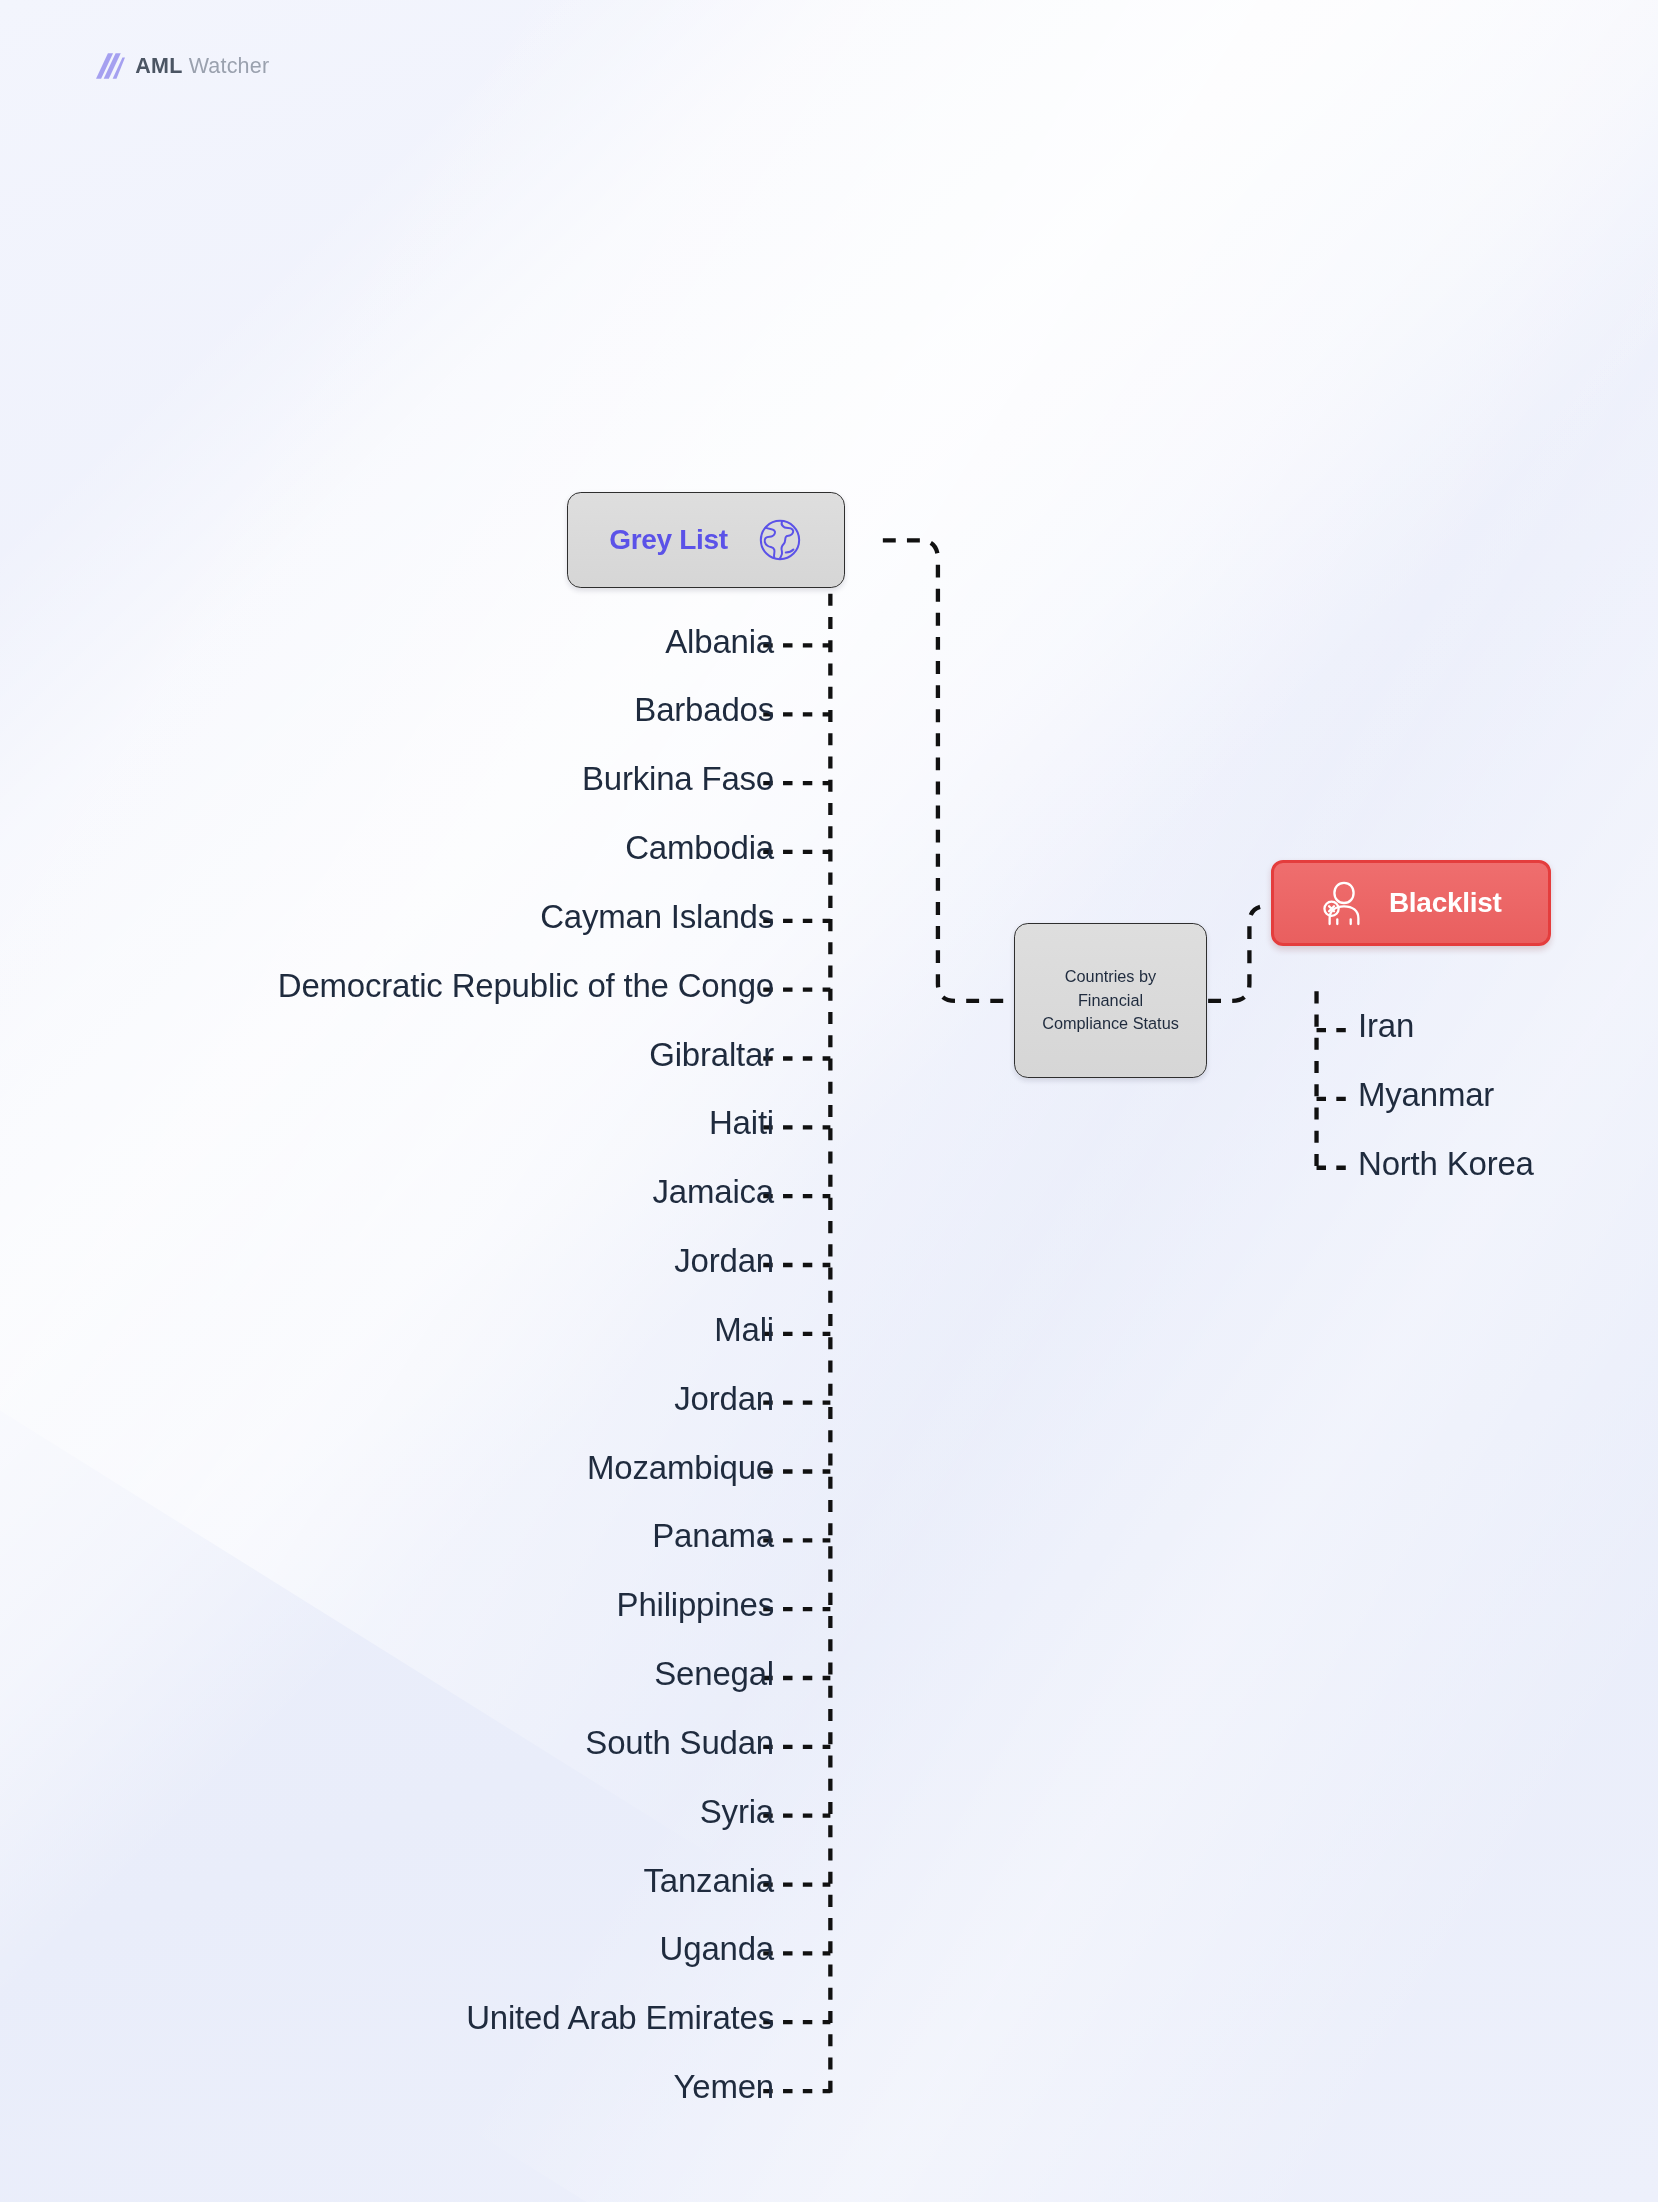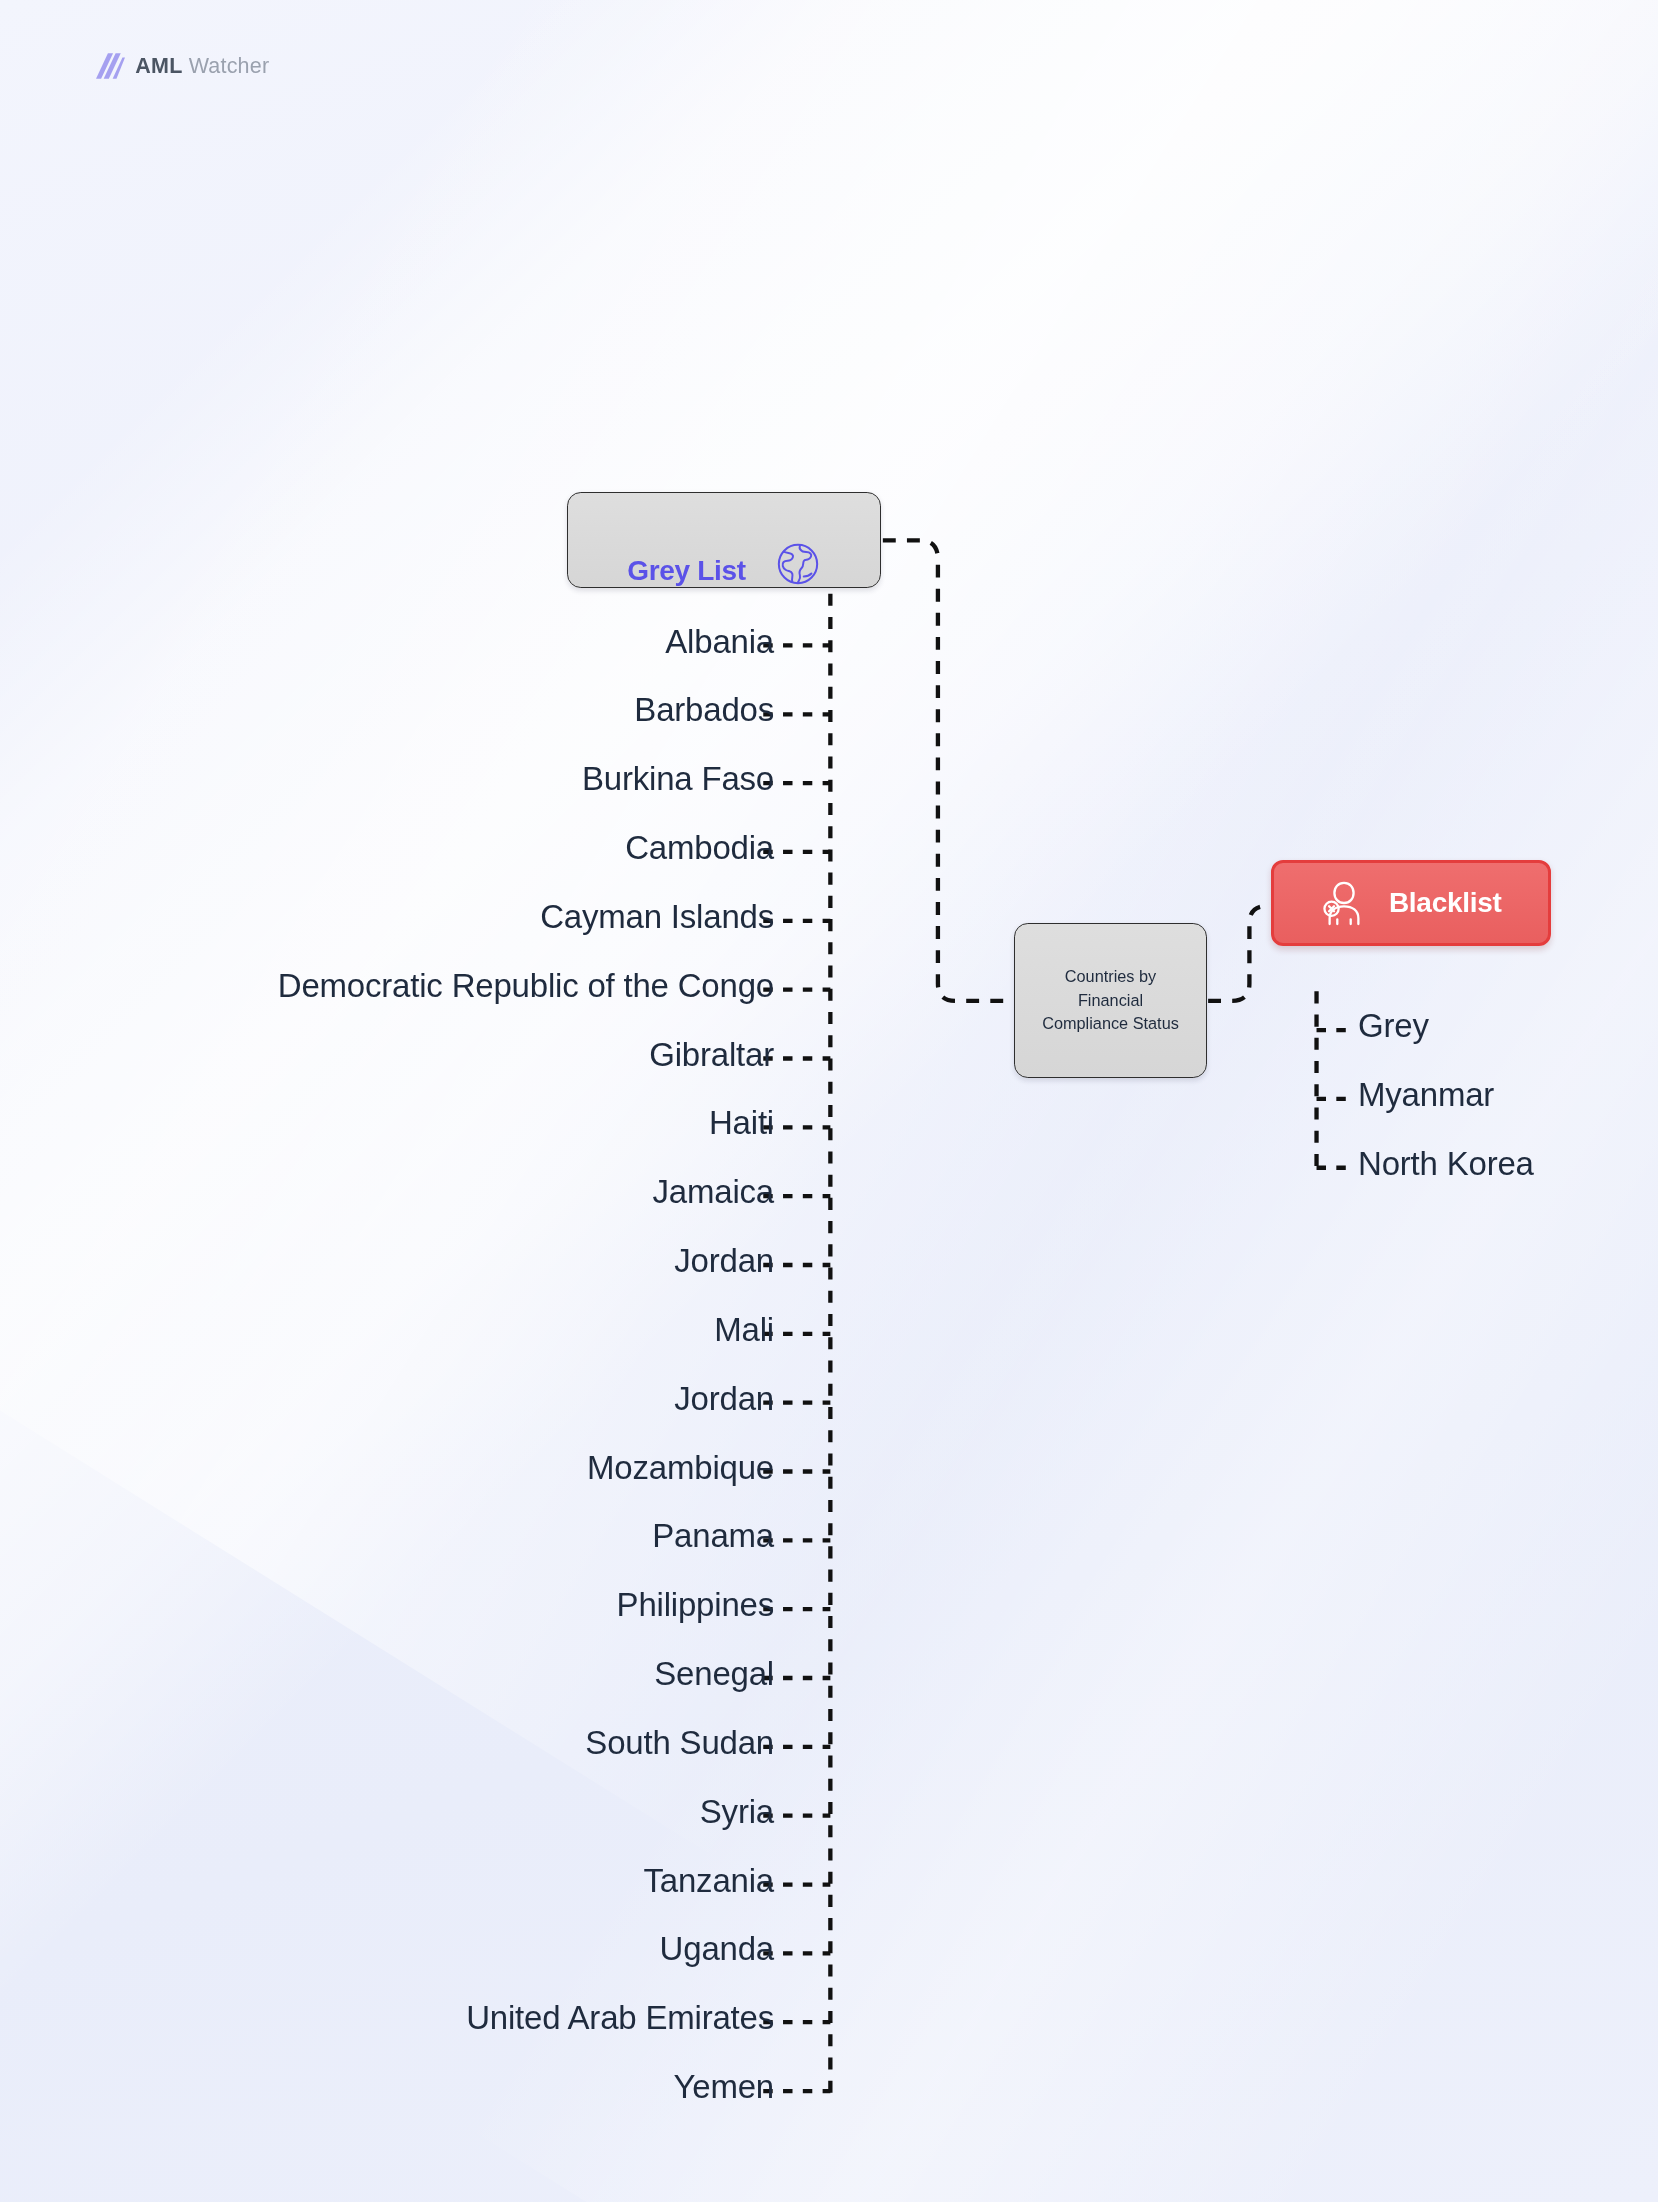--- a/index.html
+++ b/index.html
@@ -87,27 +87,26 @@
   
   .node {
     position: absolute;
     display: flex;
     align-items: center;
     justify-content: center;
   }
 
   #node-grey-list {
     left: 567px; top: 492px;
-    width: 314px; height: 96px;
+    width: 278px; height: 96px;
     background: linear-gradient(180deg,#dedede 0%, #d6d6d6 100%);
     border: 1.7px solid #2e2e2e;
     border-radius: 13.8px;
     gap: 29px;
     box-shadow: 0 2.6px 5.2px rgba(30,30,60,0.13);
-    align-items: flex-end;
   }
   #node-grey-list-label {
     font-size: 28px; font-weight: 700; color: #5b52e8; letter-spacing: -0.3px;
   }
   #globe-icon { width: 46px; height: 46px; display: block; }
 
   #node-center {
     left: 1014px; top: 923px;
     width: 193px; height: 155px;
     background: linear-gradient(180deg,#dedede 0%, #d6d6d6 100%);
@@ -296,19 +295,19 @@
       <div class="grey-item" style="top: 1657px;">Senegal</div>
       <div class="grey-item" style="top: 1726px;">South Sudan</div>
       <div class="grey-item" style="top: 1795px;">Syria</div>
       <div class="grey-item" style="top: 1864px;">Tanzania</div>
       <div class="grey-item" style="top: 1932px;">Uganda</div>
       <div class="grey-item" style="top: 2001px;">United Arab Emirates</div>
       <div class="grey-item" style="top: 2070px;">Yemen</div>
     </div>
 
   <div id="blacklist-items">
-      <div class="black-item" style="top: 1009px;">Grey</div>
+      <div class="black-item" style="top: 1009px;">Iran</div>
       <div class="black-item" style="top: 1078px;">Myanmar</div>
       <div class="black-item" style="top: 1147px;">North Korea</div>
     </div>
 
 </div>
 
 
 </body></html>

